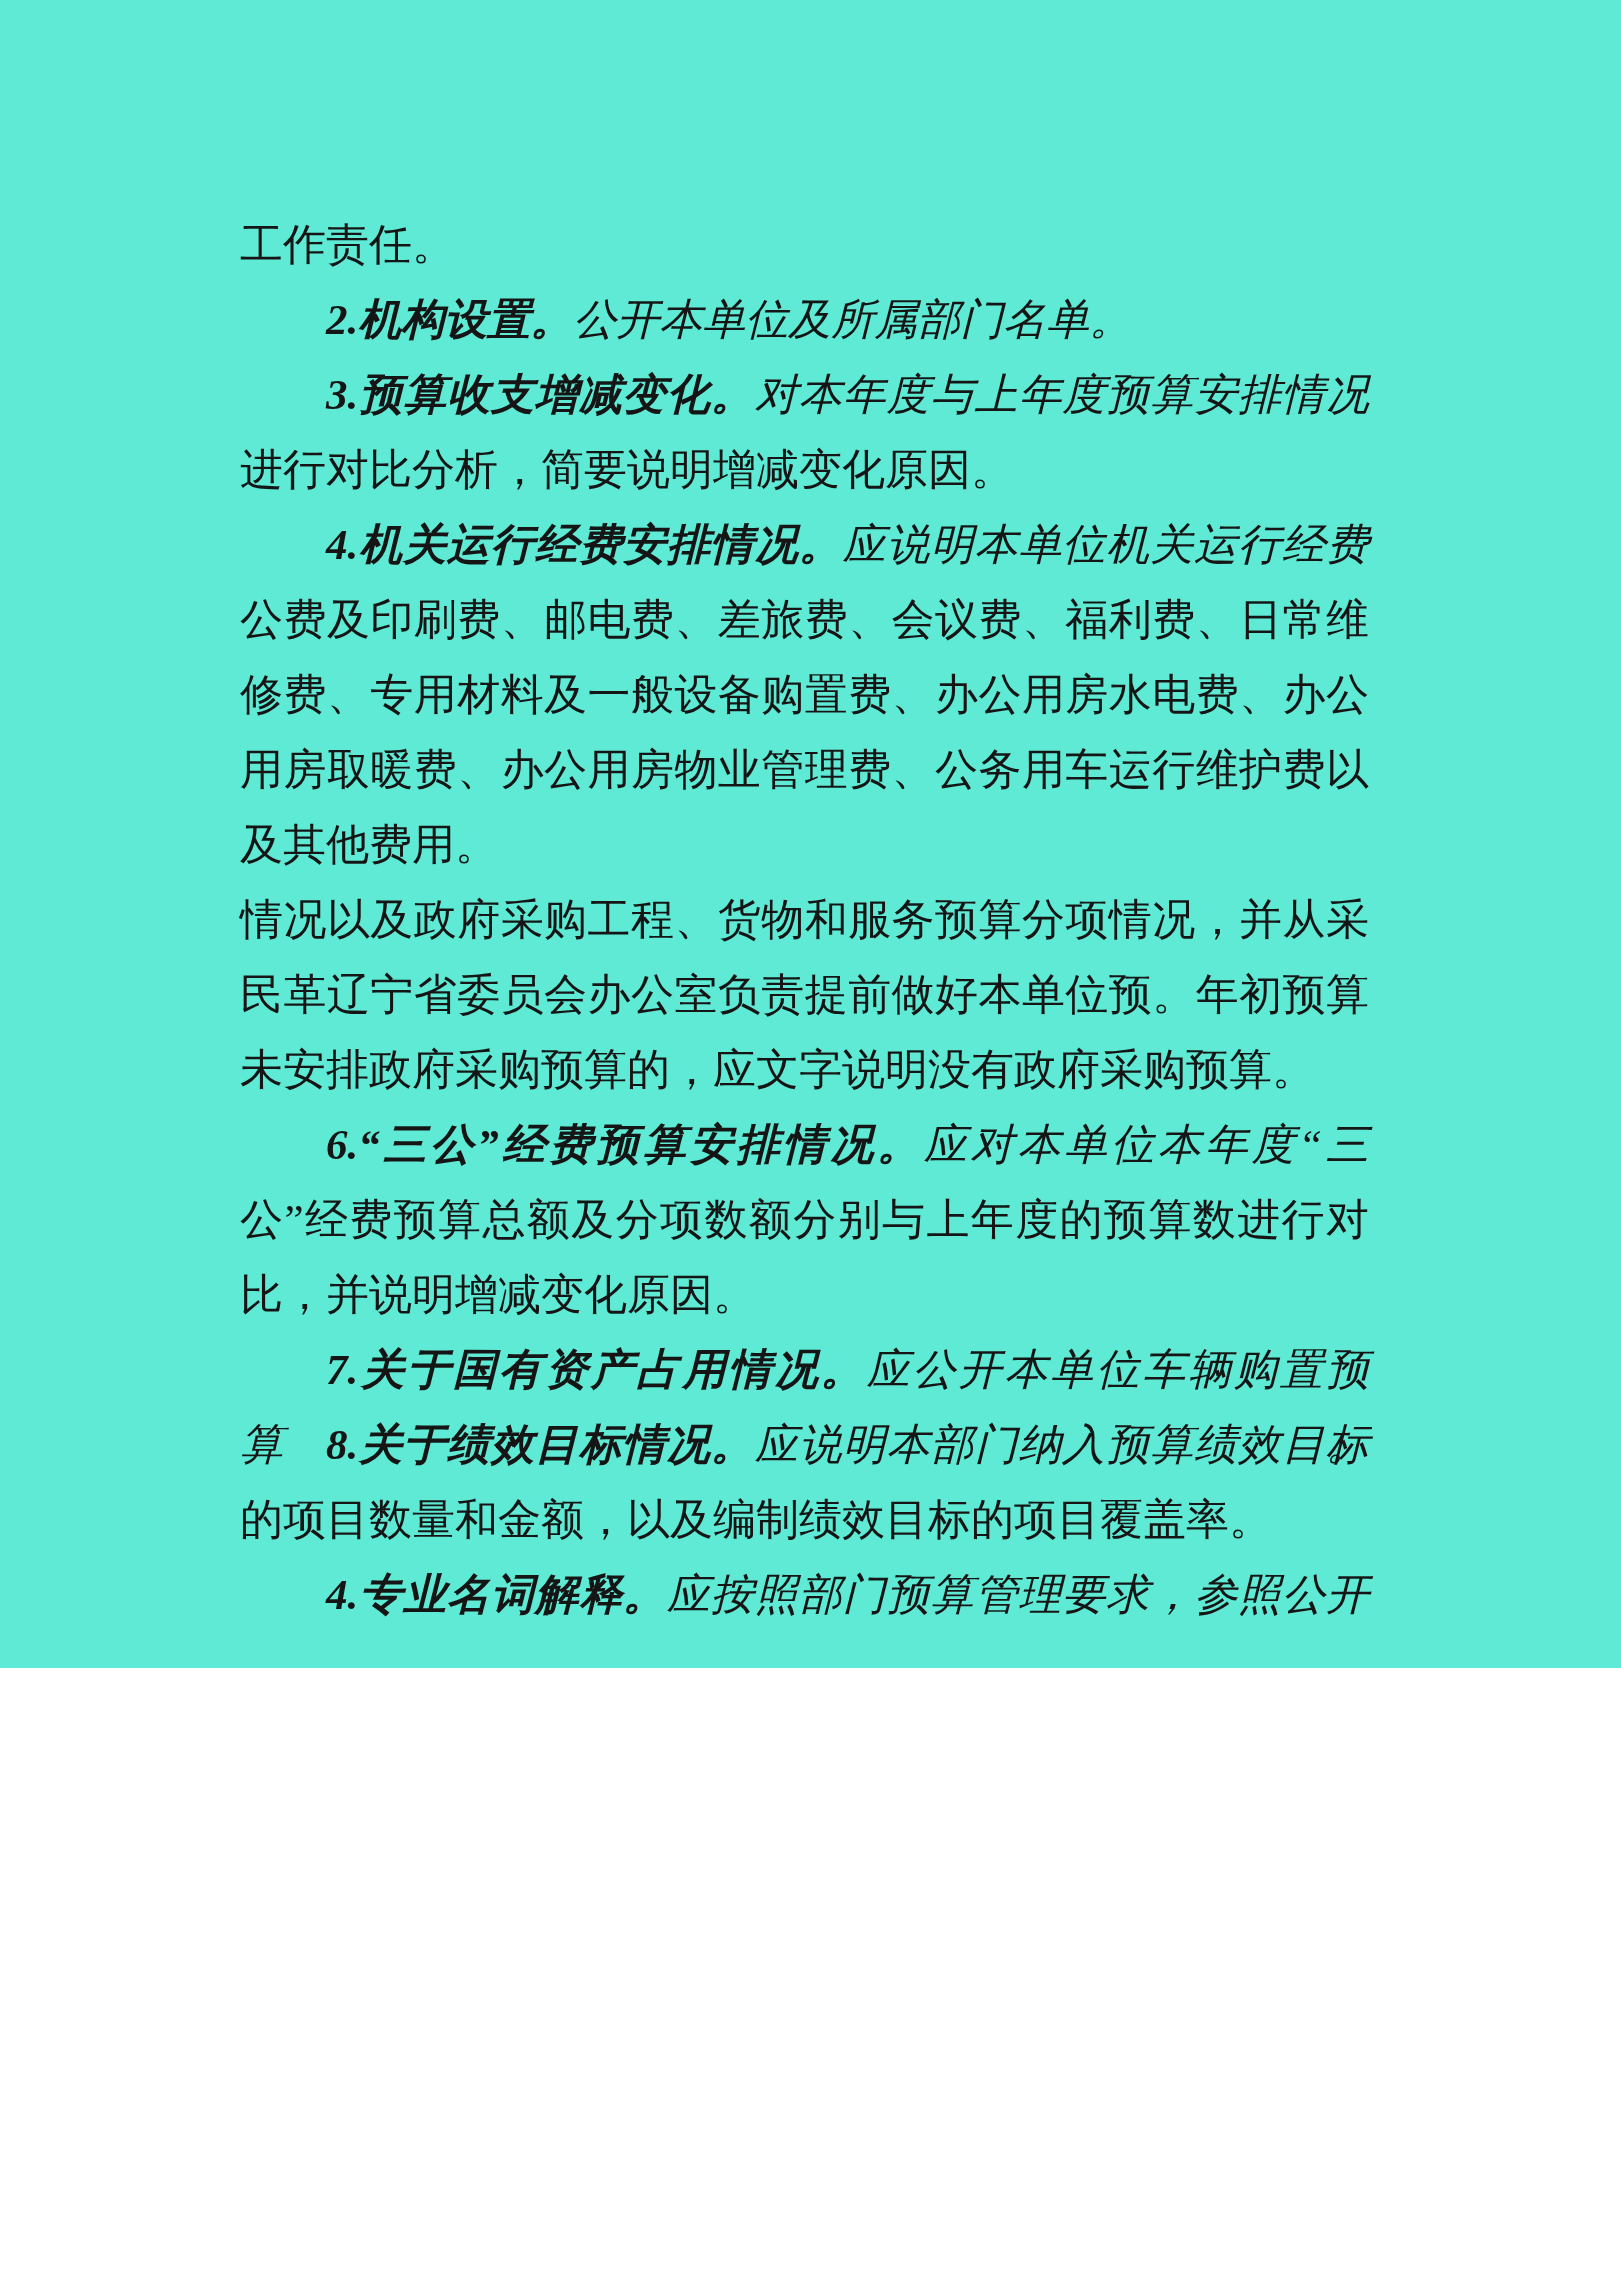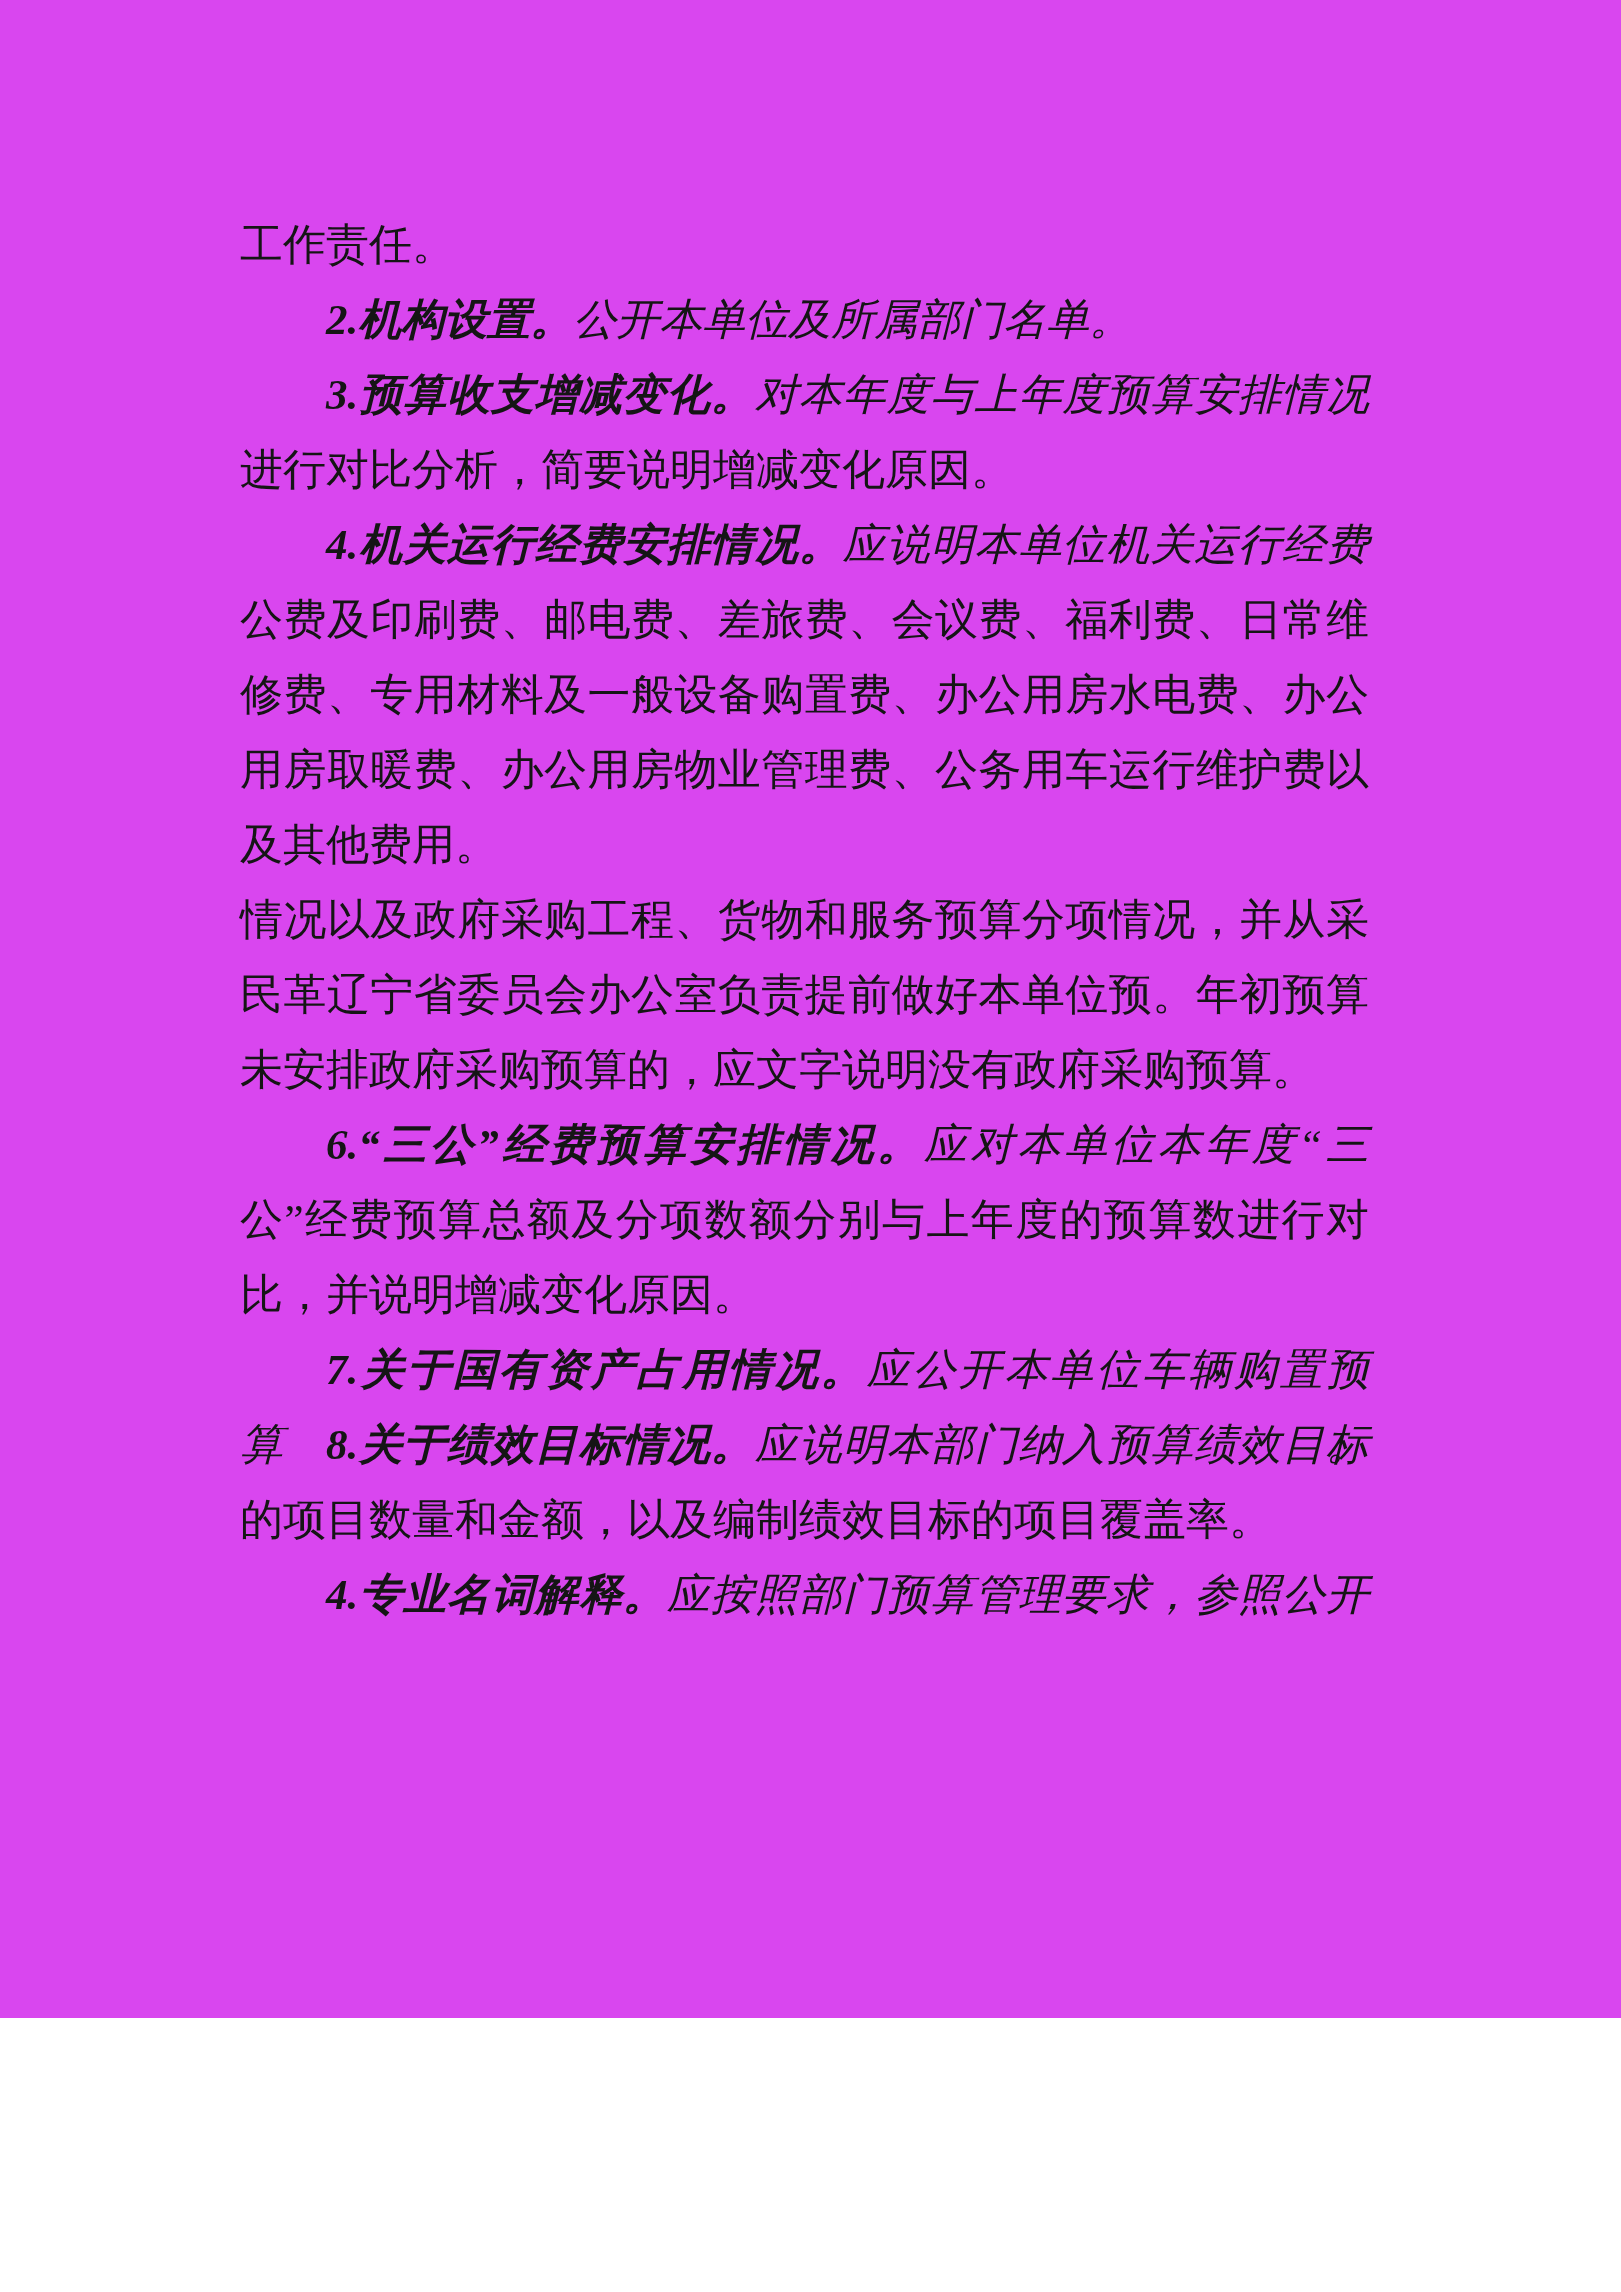--- a/index.html
+++ b/index.html
@@ -3,22 +3,22 @@
 <meta charset="utf-8">
 <style>
   html, body {
     margin: 0;
     padding: 0;
     background: #ffffff;
   }
   .page {
     position: relative;
     width: 1621px;
-    height: 2018px;
-    background: #d946ef;
+    height: 1668px;
+    background: #5eead4;
     color: #151515;
     font-family: "Liberation Serif", "DejaVu Serif", serif;
     overflow: hidden;
   }
   .textblock {
     position: absolute;
     left: 240px;
     top: 207px;
     width: 1129px;
     font-size: 43px;

